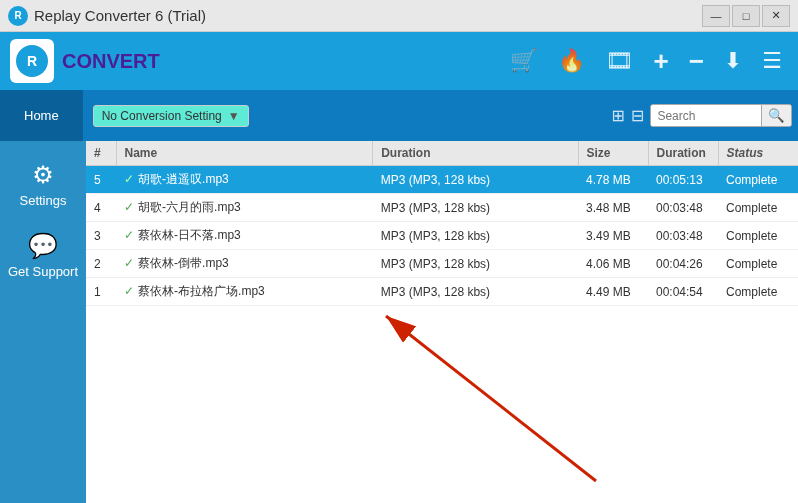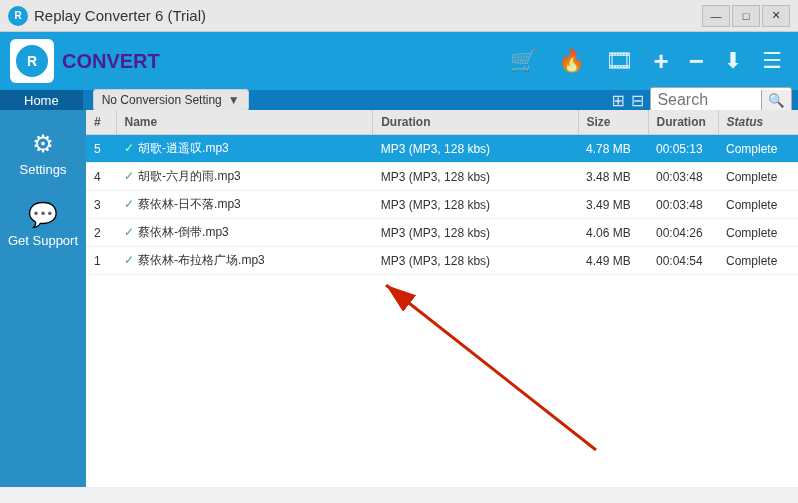--- a/index.html
+++ b/index.html
@@ -34,42 +34,42 @@
     .header-logo { display: flex; align-items: center; gap: 8px; }
     .logo-icon { width: 44px; height: 44px; background: white; border-radius: 6px; display: flex; align-items: center; justify-content: center; color: #1a9fdd; font-weight: bold; font-size: 18px; }
     .logo-text { color: #4c1d95; font-size: 20px; font-weight: bold; }
     .header-icons { display: flex; align-items: center; gap: 20px; }
     .header-icon { color: white; font-size: 22px; cursor: pointer; opacity: 0.9; }
 
     
     .nav-bar {
       background: #0e7abf;
       display: flex;
-      height: 20px;
+      height: 51px;
       align-items: stretch;
     }
     .nav-home {
       background: #0a6099;
       color: white;
       padding: 0 24px;
       display: flex;
       align-items: center;
       font-size: 13px;
       cursor: pointer;
       font-weight: 500;
     }
     .nav-controls {
       flex: 1;
       display: flex;
       align-items: center;
       padding: 0 10px;
       gap: 8px;
     }
     .conversion-select {
-      background: #e5e5e5;
+      background: #5eead4;
       border: 1px solid #ccc;
       border-radius: 3px;
       padding: 3px 8px;
       font-size: 12px;
       cursor: pointer;
       display: flex;
       align-items: center;
       gap: 6px;
       color: #333;
     }
@@ -80,21 +80,21 @@
       border: 1px solid #aaa;
       border-radius: 3px;
       display: flex;
       align-items: center;
       overflow: hidden;
     }
     .search-input {
       border: none;
       outline: none;
       padding: 3px 6px;
-      font-size: 16px;
+      font-size: 12px;
       width: 110px;
     }
     .search-btn { background: #eee; border: none; border-left: 1px solid #aaa; padding: 3px 6px; cursor: pointer; }
 
     
     .main-area {
       display: flex;
       height: calc(503px - 32px - 58px - 36px);
     }
 

